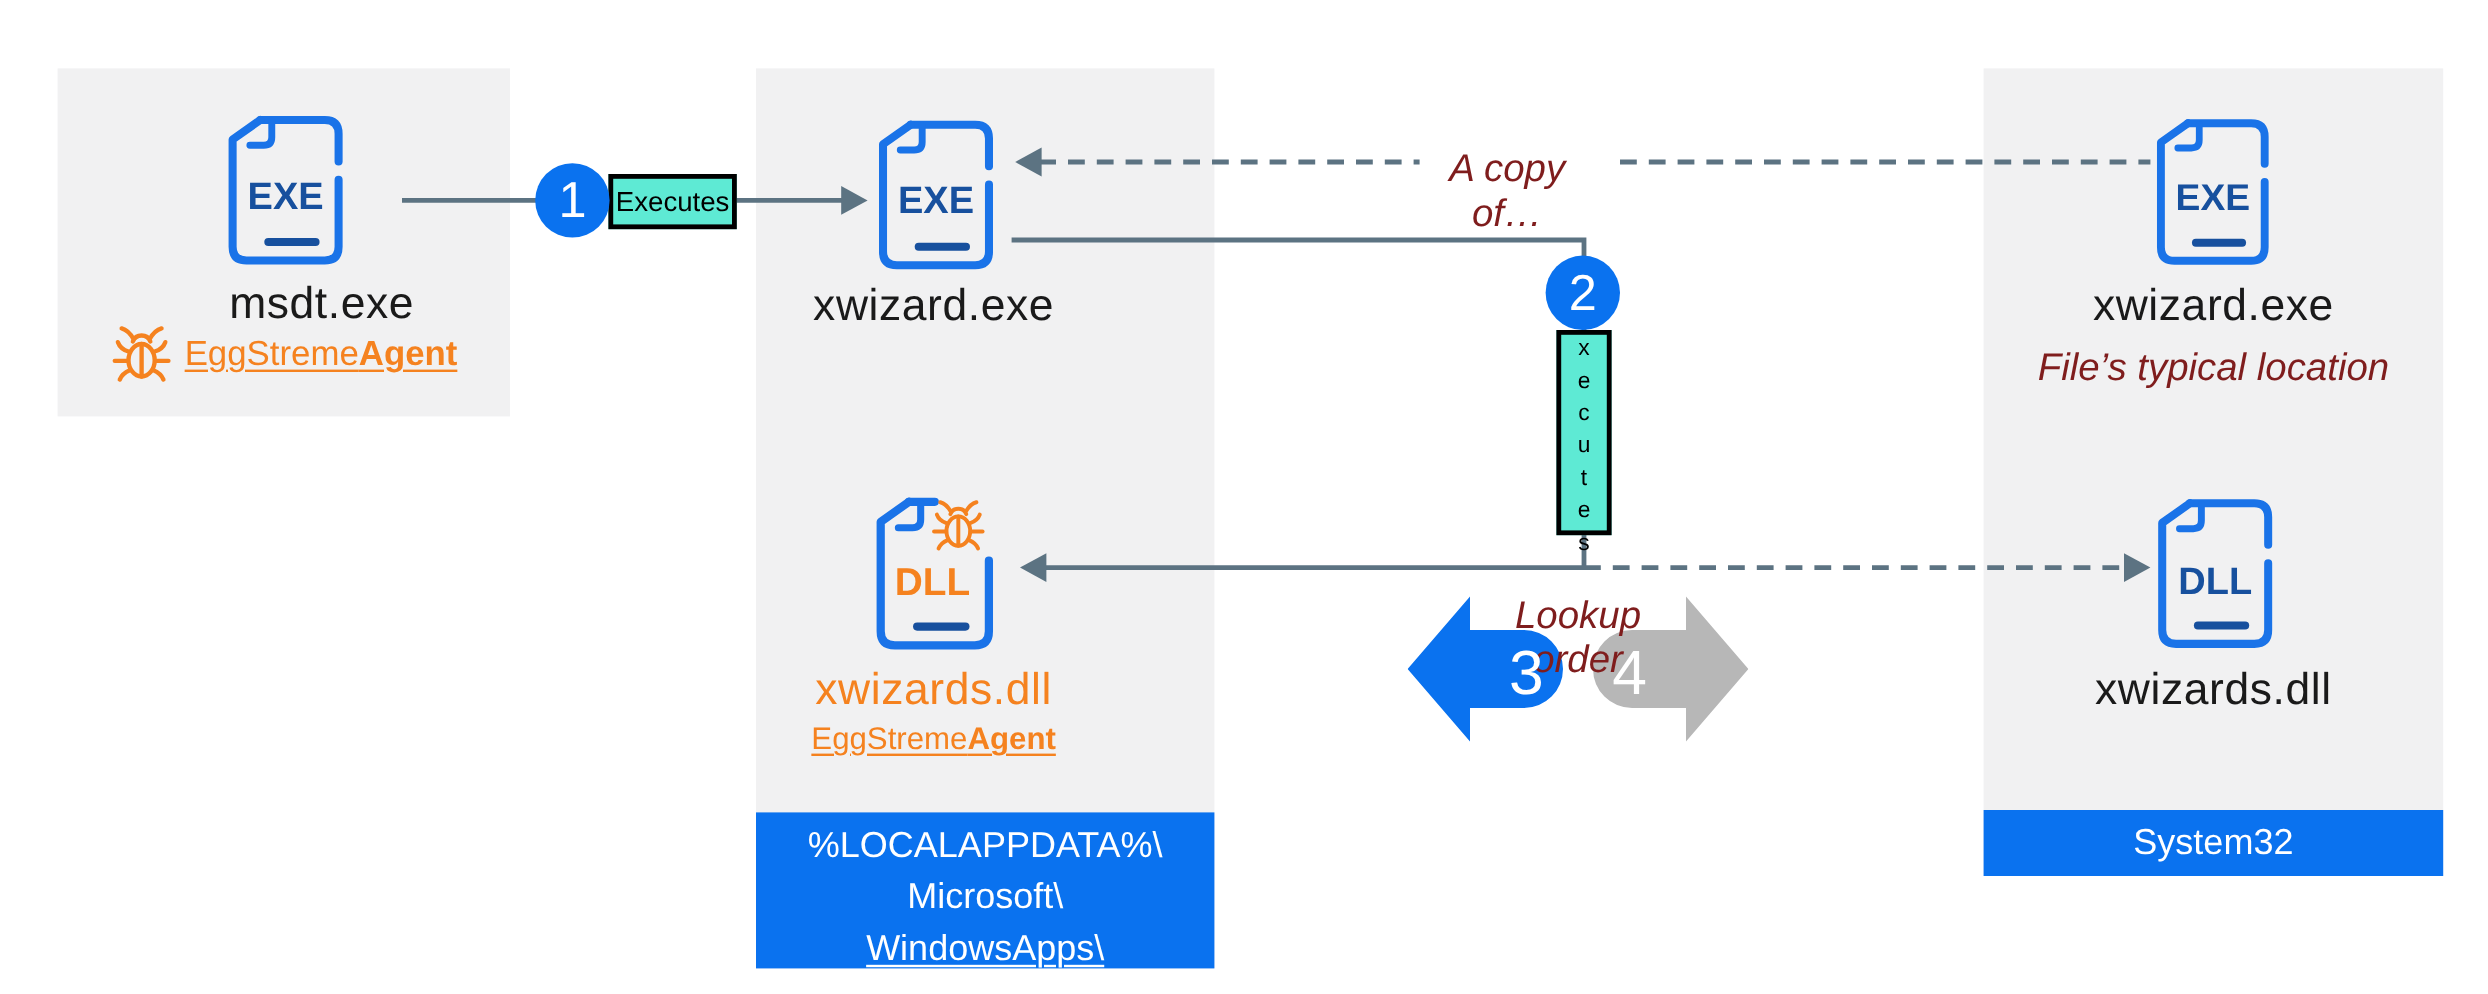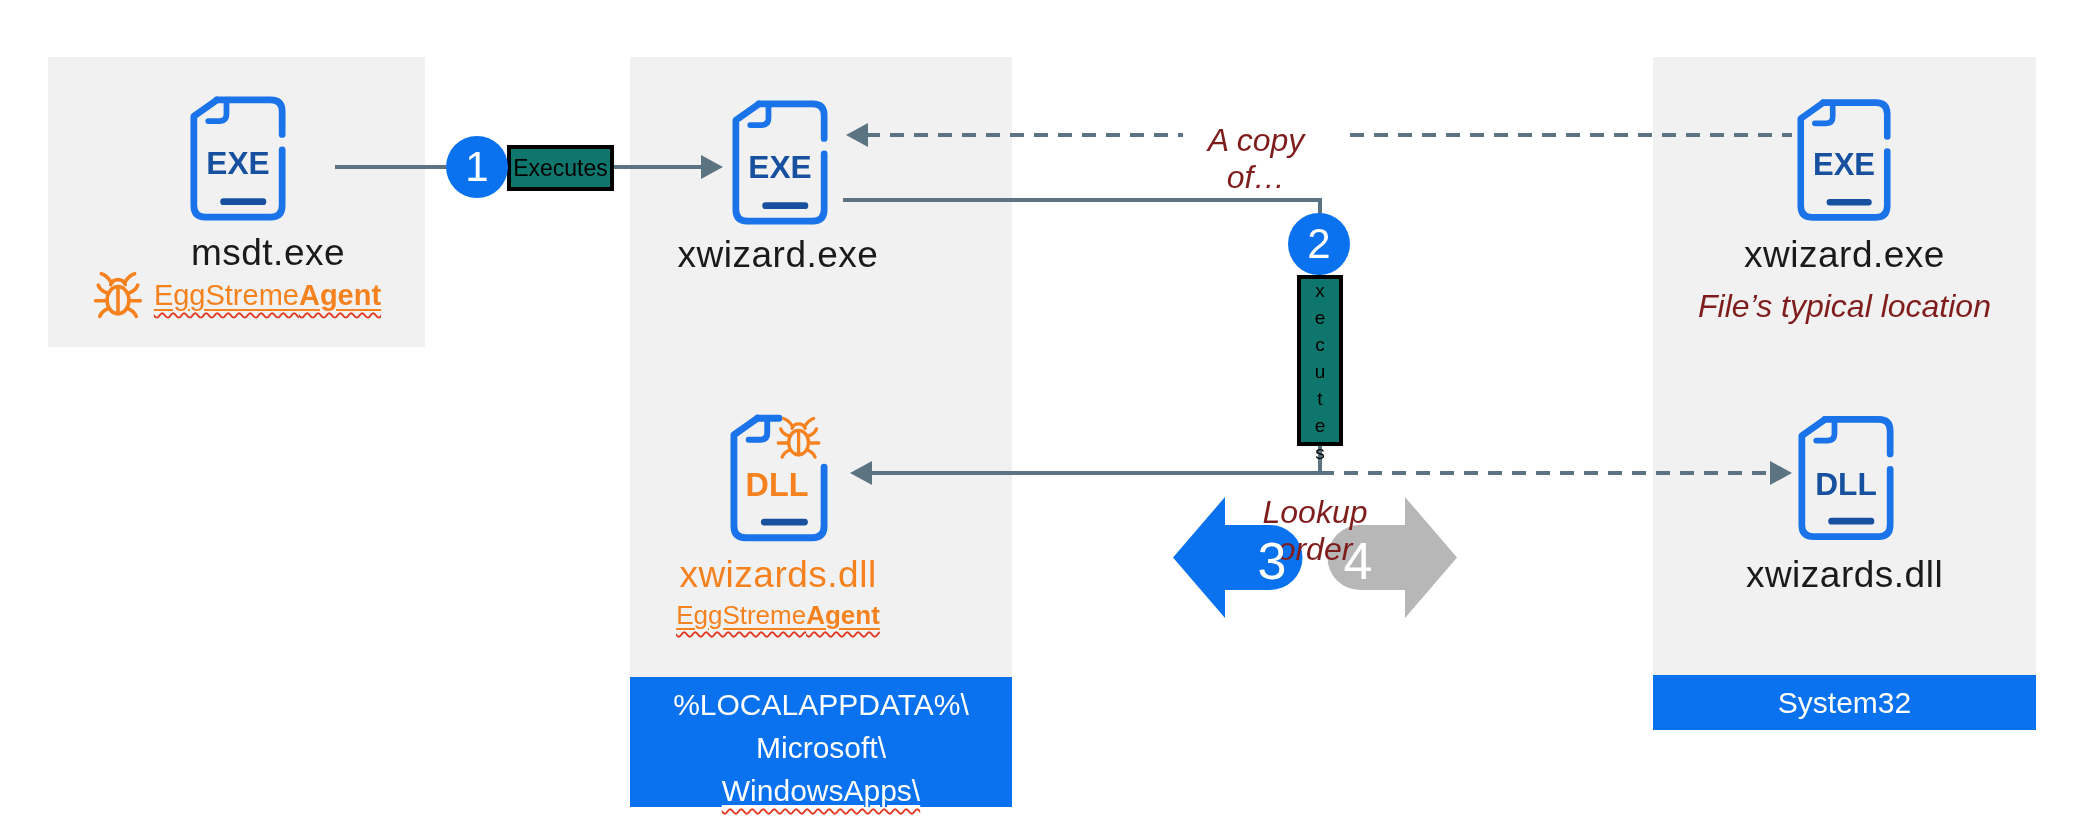--- a/index.html
+++ b/index.html
@@ -8,27 +8,27 @@
   .abs{position:absolute;}
   .panel{position:absolute;background:#f1f1f2;z-index:0;}
   .connectors{position:absolute;left:0;top:0;z-index:1;pointer-events:none;}
   .lbl{position:absolute;z-index:2;text-align:center;}
   .file-name{font-size:37px;color:#1a1a1a;letter-spacing:0.5px;}
   .file-name.orange{color:#f5821f;}
   .note{font-size:32px;font-style:italic;color:#7f1d1d;}
   .malware-row{display:flex;align-items:center;justify-content:center;gap:10px;}
   .malware{color:#f5821f;font-size:29px;}
   .malware.small{font-size:26px;}
-  .wavy{text-decoration:underline;text-decoration-style:wavy;text-decoration-color:#e23b24;text-decoration-thickness:2px;text-underline-offset:7px;}
+  .wavy{text-decoration-style:wavy;text-decoration-color:#e23b24;text-decoration-thickness:2px;text-underline-offset:7px;}
   .uline{text-decoration:underline;text-decoration-color:currentColor;text-decoration-thickness:2px;text-underline-offset:4px;}
   .banner{position:absolute;left:0;bottom:0;width:100%;background:#0a72ef;color:#ffffff;z-index:2;}
   .banner .bline{font-size:30px;line-height:43px;text-align:center;}
   .num-circle{position:absolute;z-index:4;width:62px;height:62px;border-radius:50%;background:#0a72ef;color:#fff;
     display:flex;align-items:center;justify-content:center;font-size:42px;}
-  .step-box{position:absolute;z-index:3;background:#0f766e;border:4px solid #000;color:#000;
+  .step-box{position:absolute;z-index:3;background:#5eead4;border:4px solid #000;color:#000;
     display:flex;align-items:center;justify-content:center;box-sizing:border-box;}
   .step-box.h{font-size:23px;}
   .step-box.v{font-size:19px;writing-mode:vertical-rl;text-orientation:upright;letter-spacing:6px;line-height:1;}
   .big-num{position:absolute;z-index:4;color:#ffffff;font-size:52px;text-align:center;width:64px;}
   svg text{font-family:"Liberation Sans","DejaVu Sans",sans-serif;}
 </style>
 </head>
 <body>
 
 <div class="canvas">

